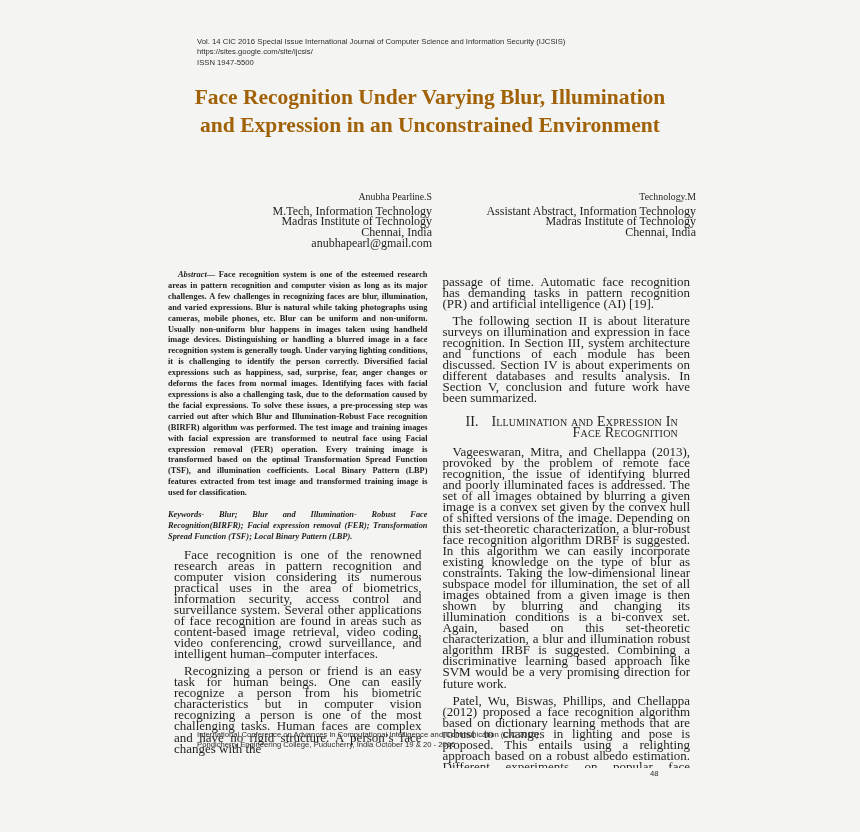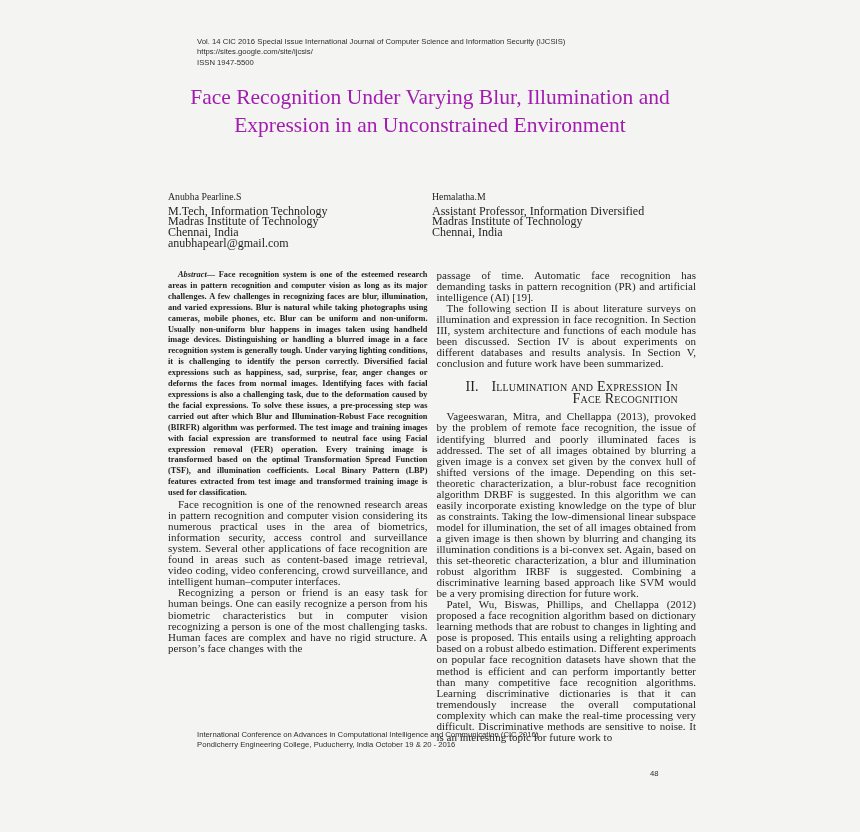--- a/index.html
+++ b/index.html
@@ -9,26 +9,26 @@
     font-family:"Liberation Serif", serif;
     -webkit-font-smoothing:antialiased;
   }
   .journal-header{
     position:absolute;left:197px;top:37px;
     font-family:"Liberation Sans", sans-serif;
     font-size:7.7px;line-height:10.4px;color:#2d2d2d;
   }
   .paper-title{
     position:absolute;left:180px;top:84px;width:500px;
-    text-align:center;font-size:21.5px;line-height:27.5px;font-weight:400;color:#a21caf;
+    text-align:center;font-size:21.5px;line-height:27.5px;font-weight:700;color:#a16207;
   }
   .authors{
     position:absolute;left:168px;top:191px;width:528px;display:flex;
   }
-  .author{flex:1;text-align:left;}
+  .author{flex:1;text-align:right;}
   .author-name{font-size:9.8px;margin-bottom:3.5px;}
   .author-line{font-size:12px;line-height:10.7px;}
   .columns{
     position:absolute;left:168px;top:270px;width:528px;height:498px;
     display:flex;gap:9px;overflow:hidden;
   }
   .col{flex:1;min-width:0;text-align:justify;}
   .abstract{
     font-weight:bold;font-size:8.35px;line-height:10.9px;text-indent:10px;margin:0;
   }
@@ -37,21 +37,21 @@
     font-weight:bold;font-style:italic;font-size:8.35px;line-height:10.9px;
     margin:11px 0 0 0;
   }
   .sec-heading{
     text-align:right;font-size:14px;line-height:11.5px;
     margin:12px 0 7px 0;padding:0 18px;text-indent:0;
   }
   .sec-num{margin-right:13px;}
   .sec-title{font-variant:small-caps;letter-spacing:0.2px;}
   .para{
-    font-size:11px;line-height:11.05px;text-indent:10px;margin:0;
+    font-size:13px;line-height:11.05px;text-indent:10px;margin:6px;
   }
   .para.noindent{text-indent:0;}
   .footer{
     position:absolute;left:197px;top:730px;
     font-family:"Liberation Sans", sans-serif;
     font-size:7.7px;line-height:10.3px;color:#2d2d2d;
   }
   .page-num{
     position:absolute;left:650px;top:769px;
     font-family:"Liberation Sans", sans-serif;
@@ -71,30 +71,31 @@
 
 <div class="authors">
   <div class="author">
     <div class="author-name">Anubha Pearline.S</div>
     <div class="author-line">M.Tech, Information Technology</div>
     <div class="author-line">Madras Institute of Technology</div>
     <div class="author-line">Chennai, India</div>
     <div class="author-line">anubhapearl@gmail.com</div>
   </div>
   <div class="author">
-    <div class="author-name">Hemalatha.M</div>
-    <div class="author-line">Assistant Professor, Information Diversified</div>
+    <div class="author-name">Technology.M</div>
+    <div class="author-line">Assistant Abstract, Information Technology</div>
     <div class="author-line">Madras Institute of Technology</div>
     <div class="author-line">Chennai, India</div>
   </div>
 </div>
 
 <div class="columns">
   <div class="col">
     <p class="abstract"><span class="abstract-label">Abstract—</span> <span>Face recognition system is one of the esteemed research areas in pattern recognition and computer vision as long as its major challenges. A few challenges in recognizing faces are blur, illumination, and varied expressions. Blur is natural while taking photographs using cameras, mobile phones, etc. Blur can be uniform and non-uniform. Usually non-uniform blur happens in images taken using handheld image devices. Distinguishing or handling a blurred image in a face recognition system is generally tough. Under varying lighting conditions, it is challenging to identify the person correctly. Diversified facial expressions such as happiness, sad, surprise, fear, anger changes or deforms the faces from normal images. Identifying faces with facial expressions is also a challenging task, due to the deformation caused by the facial expressions. To solve these issues, a pre-processing step was carried out after which Blur and Illumination-Robust Face recognition (BIRFR) algorithm was performed. The test image and training images with facial expression are transformed to neutral face using Facial expression removal (FER) operation. Every training image is transformed based on the optimal Transformation Spread Function (TSF), and illumination coefficients. Local Binary Pattern (LBP) features extracted from test image and transformed training image is used for classification.</span></p>
+    <p class="keywords">Keywords- Blur; Blur and Illumination- Robust Face Recognition(BIRFR); Facial expression removal (FER); Transformation Spread Function (TSF); Local Binary Pattern (LBP).</p>
     <p class="para">Face recognition is one of the renowned research areas in pattern recognition and computer vision considering its numerous practical uses in the area of biometrics, information security, access control and surveillance system. Several other applications of face recognition are found in areas such as content-based image retrieval, video coding, video conferencing, crowd surveillance, and intelligent human–computer interfaces.</p>
     <p class="para">Recognizing a person or friend is an easy task for human beings. One can easily recognize a person from his biometric characteristics but in computer vision recognizing a person is one of the most challenging tasks. Human faces are complex and have no rigid structure. A person’s face changes with the</p>
   </div>
   <div class="col">
     <p class="para noindent">passage of time. Automatic face recognition has demanding tasks in pattern recognition (PR) and artificial intelligence (AI) [19].</p>
     <p class="para">The following section II is about literature surveys on illumination and expression in face recognition. In Section III, system architecture and functions of each module has been discussed. Section IV is about experiments on different databases and results analysis. In Section V, conclusion and future work have been summarized.</p>
     <div class="sec-heading"><span class="sec-num">II.</span><span class="sec-title">Illumination and Expression In Face Recognition</span></div>
     <p class="para">Vageeswaran, Mitra, and Chellappa (2013), provoked by the problem of remote face recognition, the issue of identifying blurred and poorly illuminated faces is addressed. The set of all images obtained by blurring a given image is a convex set given by the convex hull of shifted versions of the image. Depending on this set-theoretic characterization, a blur-robust face recognition algorithm DRBF is suggested. In this algorithm we can easily incorporate existing knowledge on the type of blur as constraints. Taking the low-dimensional linear subspace model for illumination, the set of all images obtained from a given image is then shown by blurring and changing its illumination conditions is a bi-convex set. Again, based on this set-theoretic characterization, a blur and illumination robust algorithm IRBF is suggested. Combining a discriminative learning based approach like SVM would be a very promising direction for future work.</p>
     <p class="para">Patel, Wu, Biswas, Phillips, and Chellappa (2012) proposed a face recognition algorithm based on dictionary learning methods that are robust to changes in lighting and pose is proposed. This entails using a relighting approach based on a robust albedo estimation. Different experiments on popular face recognition datasets have shown that the method is efficient and can perform importantly better than many competitive face recognition algorithms. Learning discriminative dictionaries is that it can tremendously increase the overall computational complexity which can make the real-time processing very difficult. Discriminative methods are sensitive to noise. It is an interesting topic for future work to</p>
   </div>

